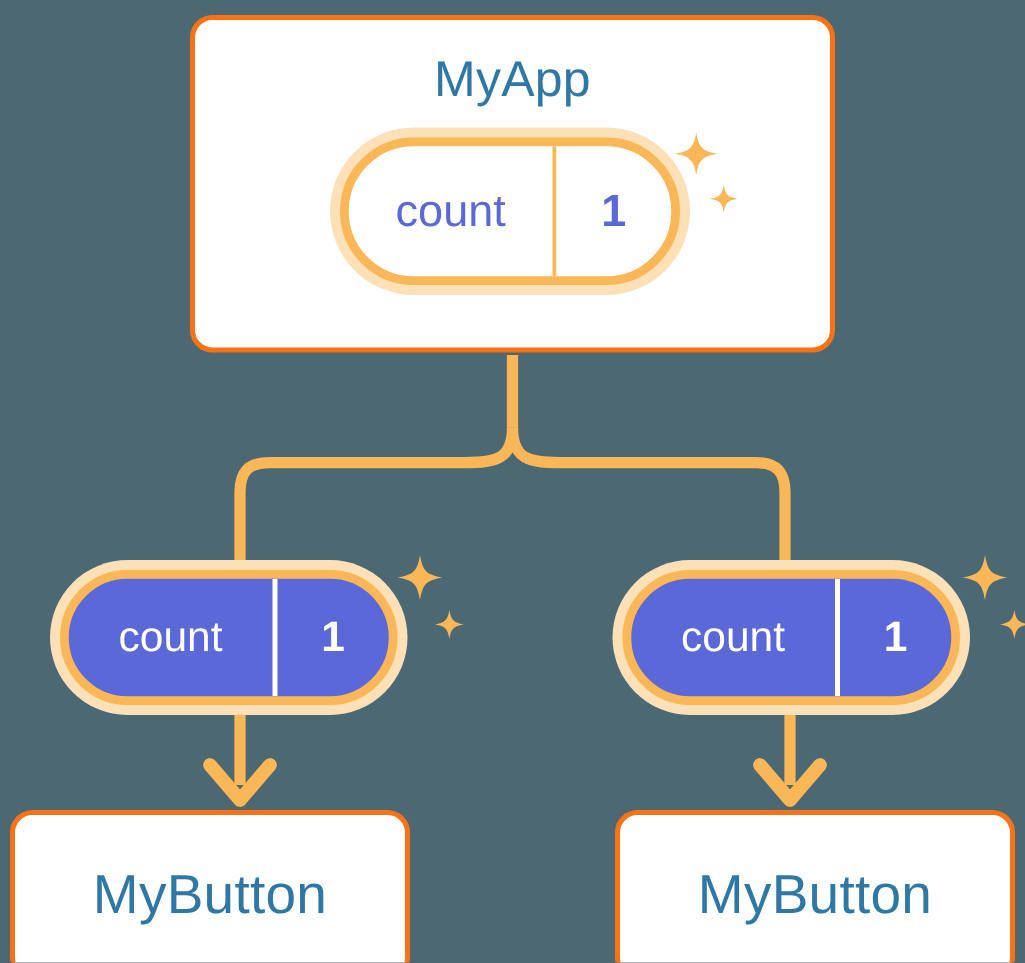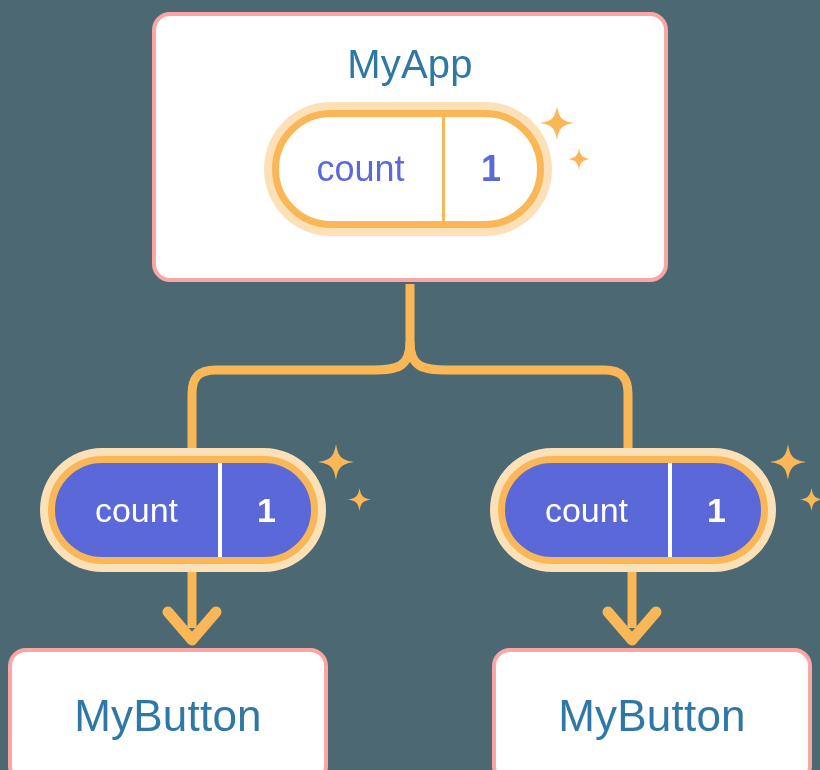--- a/index.html
+++ b/index.html
@@ -24,21 +24,21 @@
     top: 0;
     width: 820px;
     height: 770px;
     pointer-events: none;
   }
 
   
   .card {
     position: absolute;
     background: #ffffff;
-    border: 4px solid #fca5a5;
+    border: 4px solid #f97316;
     border-radius: 18px;
     box-sizing: border-box;
   }
   .card-title {
     color: #2f78a6;
     font-size: 38px;
     font-weight: 400;
     letter-spacing: 0.2px;
     text-align: center;
     white-space: nowrap;

